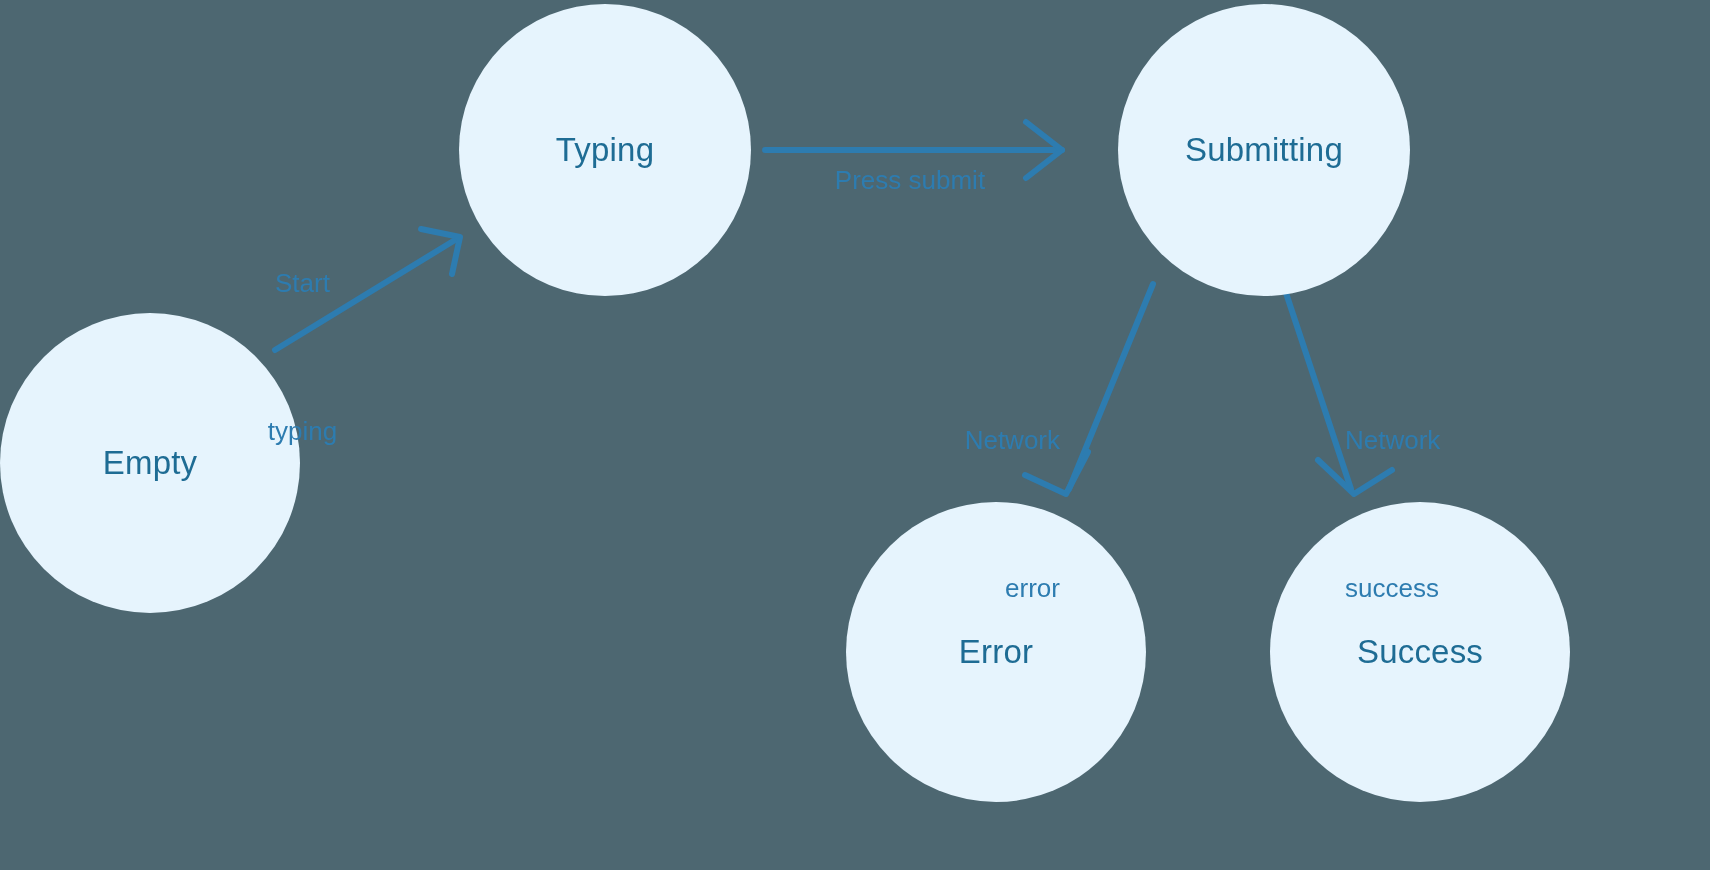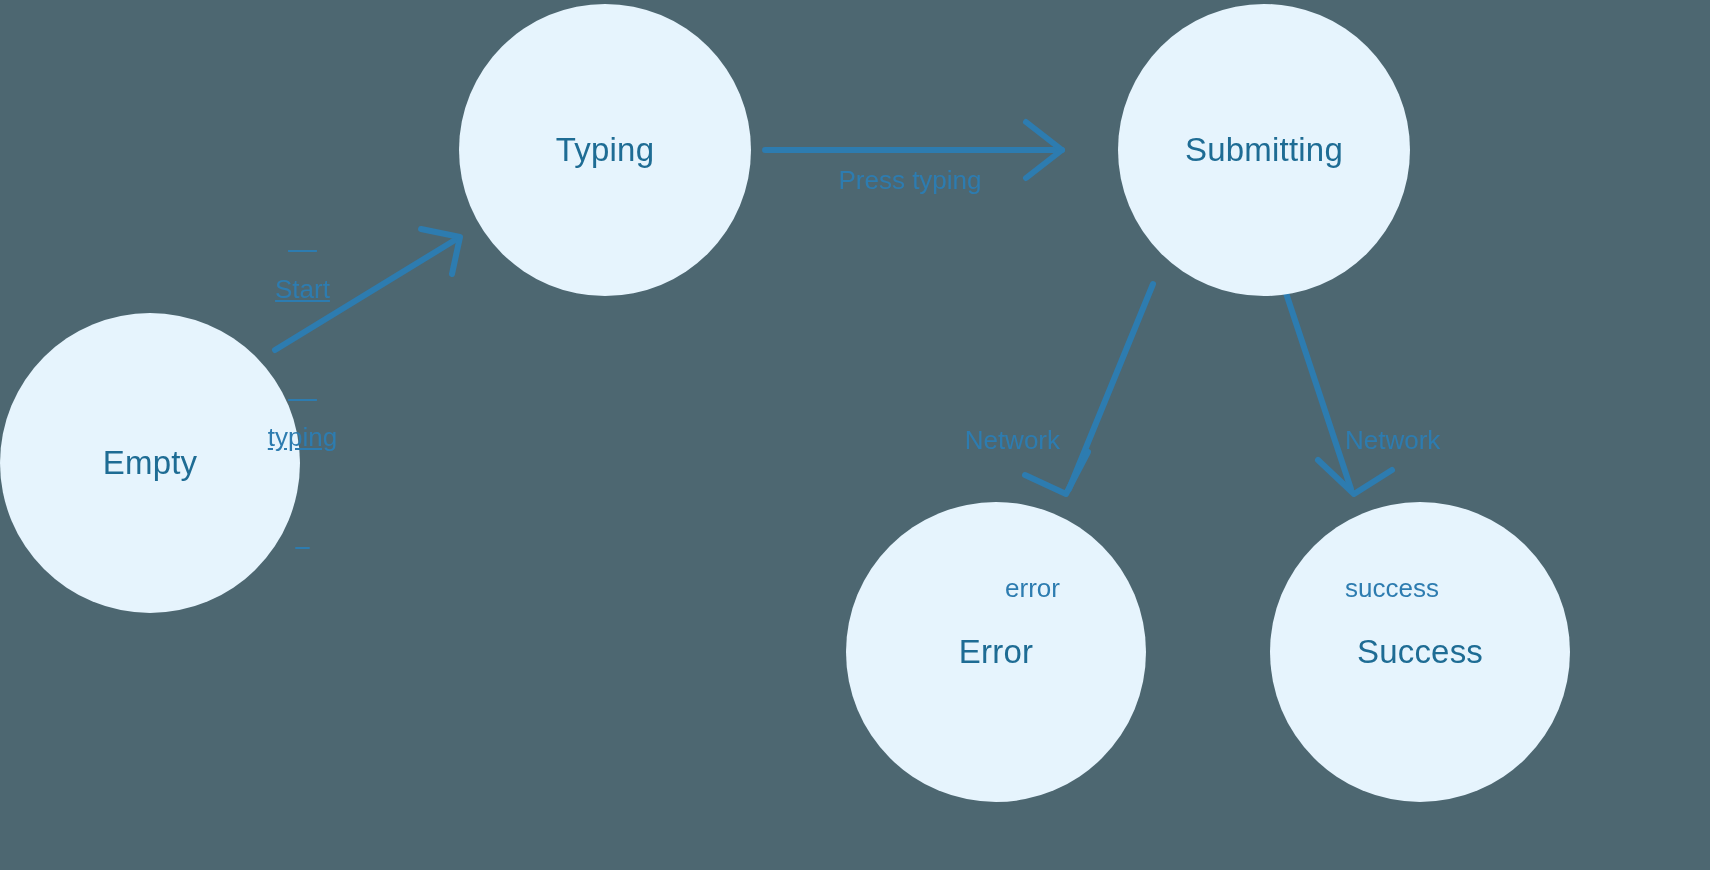--- a/index.html
+++ b/index.html
@@ -96,27 +96,27 @@
   </div>
 
   <div class="state-node" style="left:846px; top:502px; width:300px; height:300px;">
     <span class="state-node-label">Error</span>
   </div>
 
   <div class="state-node" style="left:1270px; top:502px; width:300px; height:300px;">
     <span class="state-node-label">Success</span>
   </div>
 
-  <div class="edge-label align-center" style="left:215px; top:166px; width:175px;text-decoration:underline;">
+  <div class="edge-label align-center" style="left:215px; top:160px; width:175px;">
     <div>Start</div>
     <div>typing</div>
   </div>
 
   <div class="edge-label align-center" style="left:790px; top:57px; width:240px;">
-    <div>Press typing</div>
+    <div>Press submit</div>
   </div>
 
   <div class="edge-label align-right" style="left:840px; top:317px; width:220px;">
     <div>Network</div>
     <div>error</div>
   </div>
 
   <div class="edge-label align-left" style="left:1345px; top:317px; width:240px;">
     <div>Network</div>
     <div>success</div>

